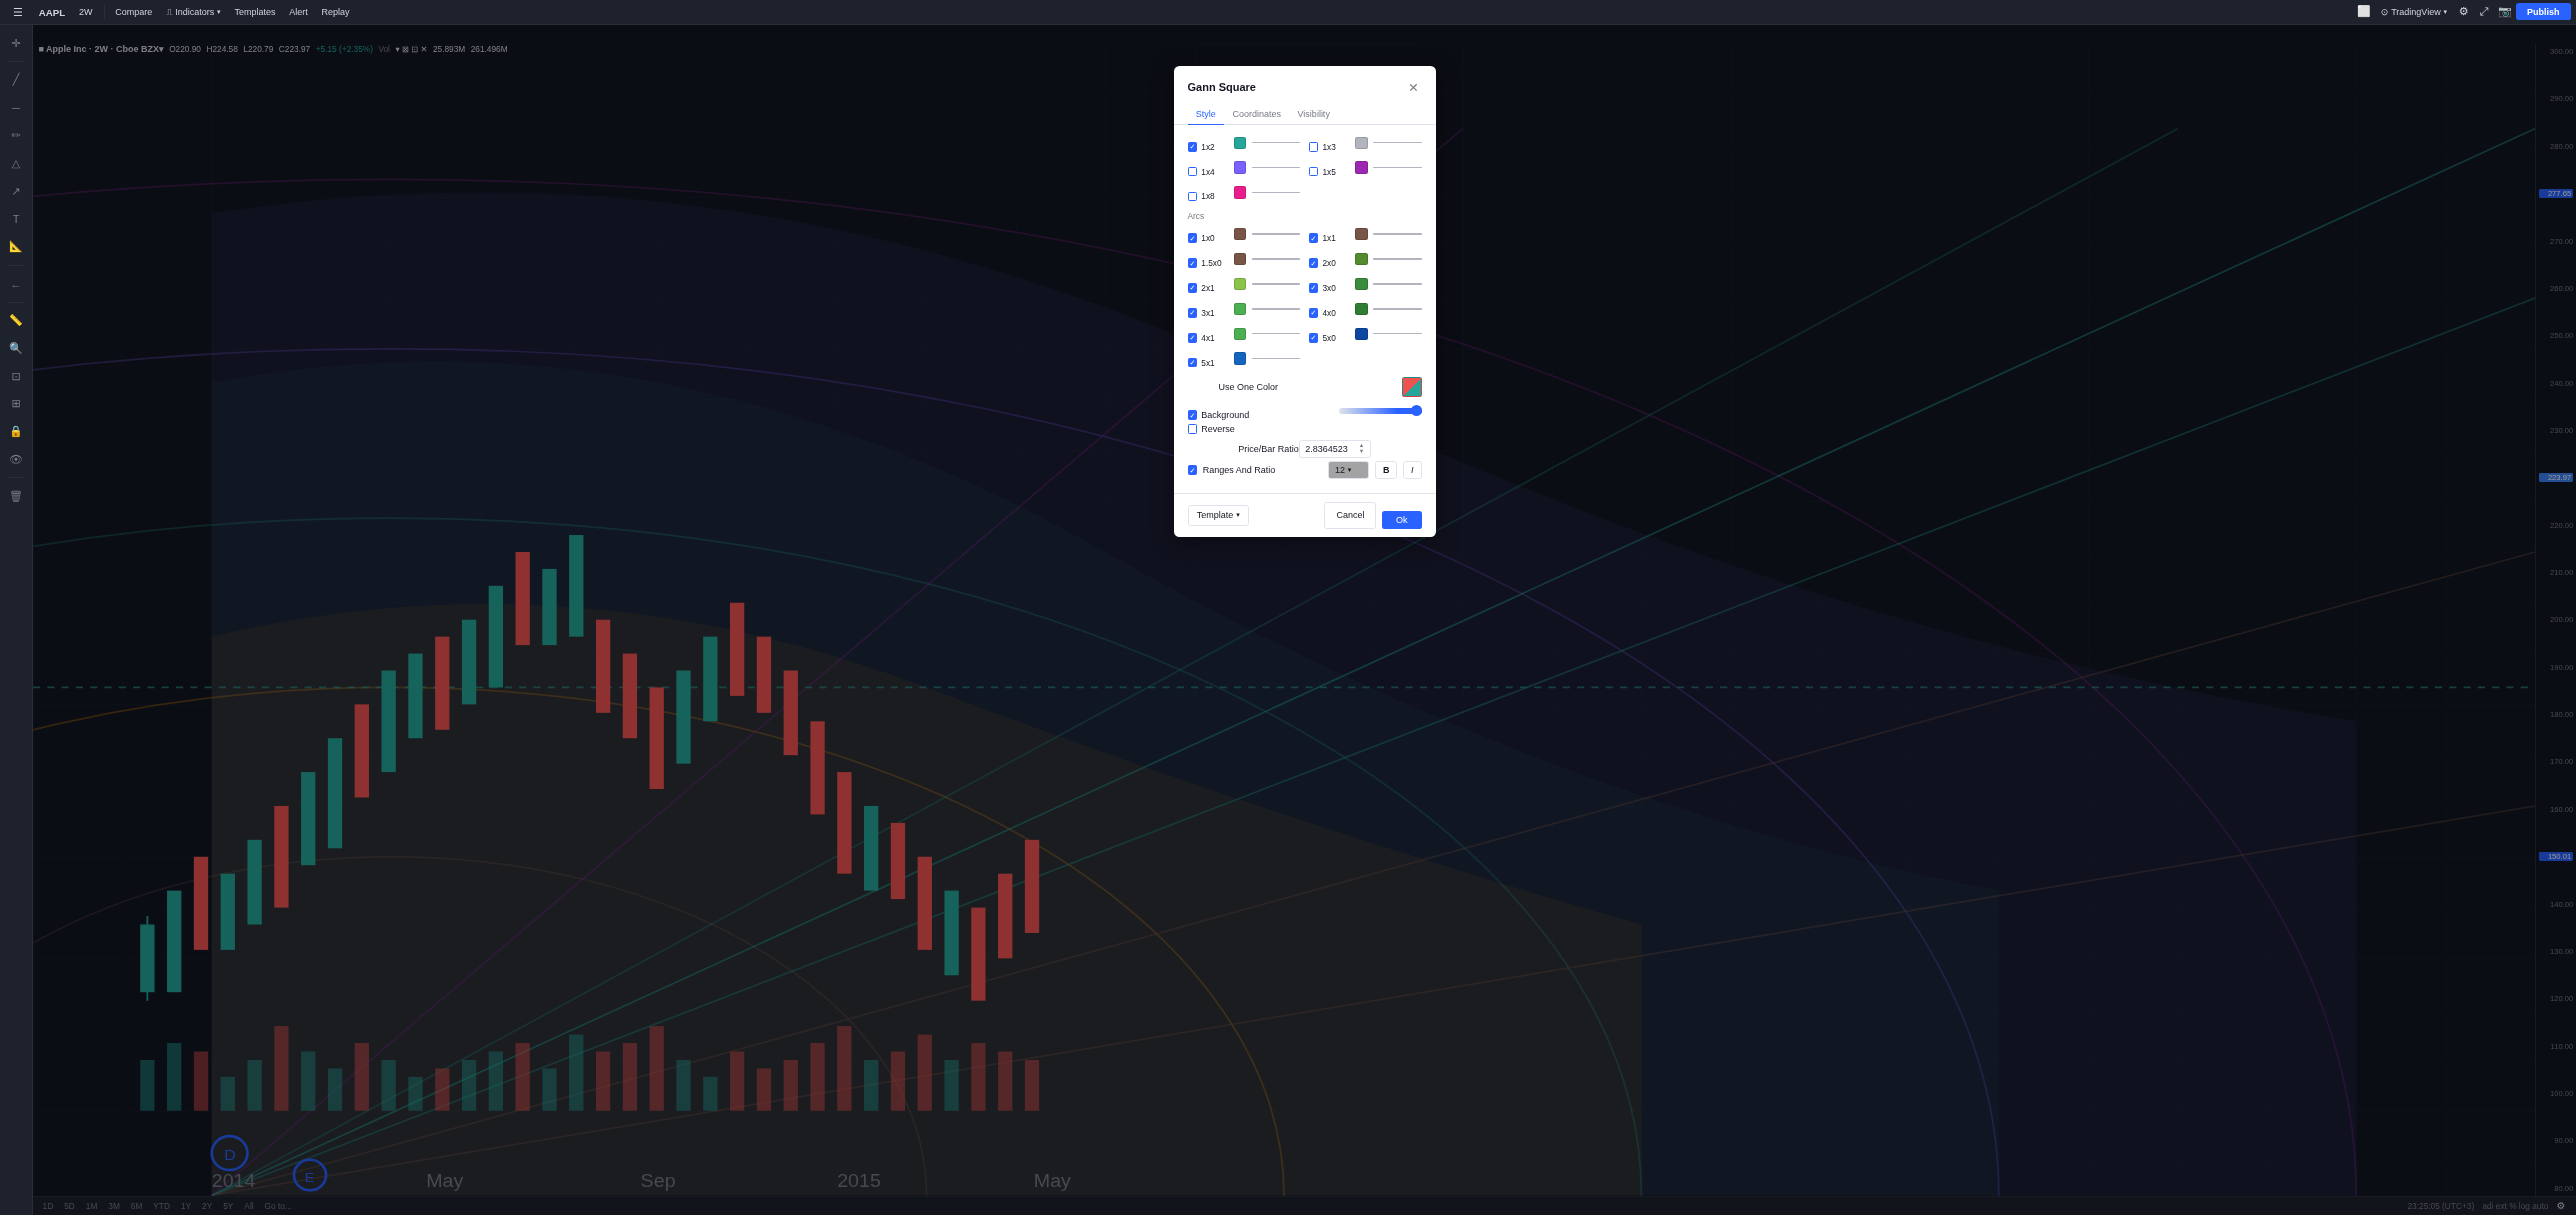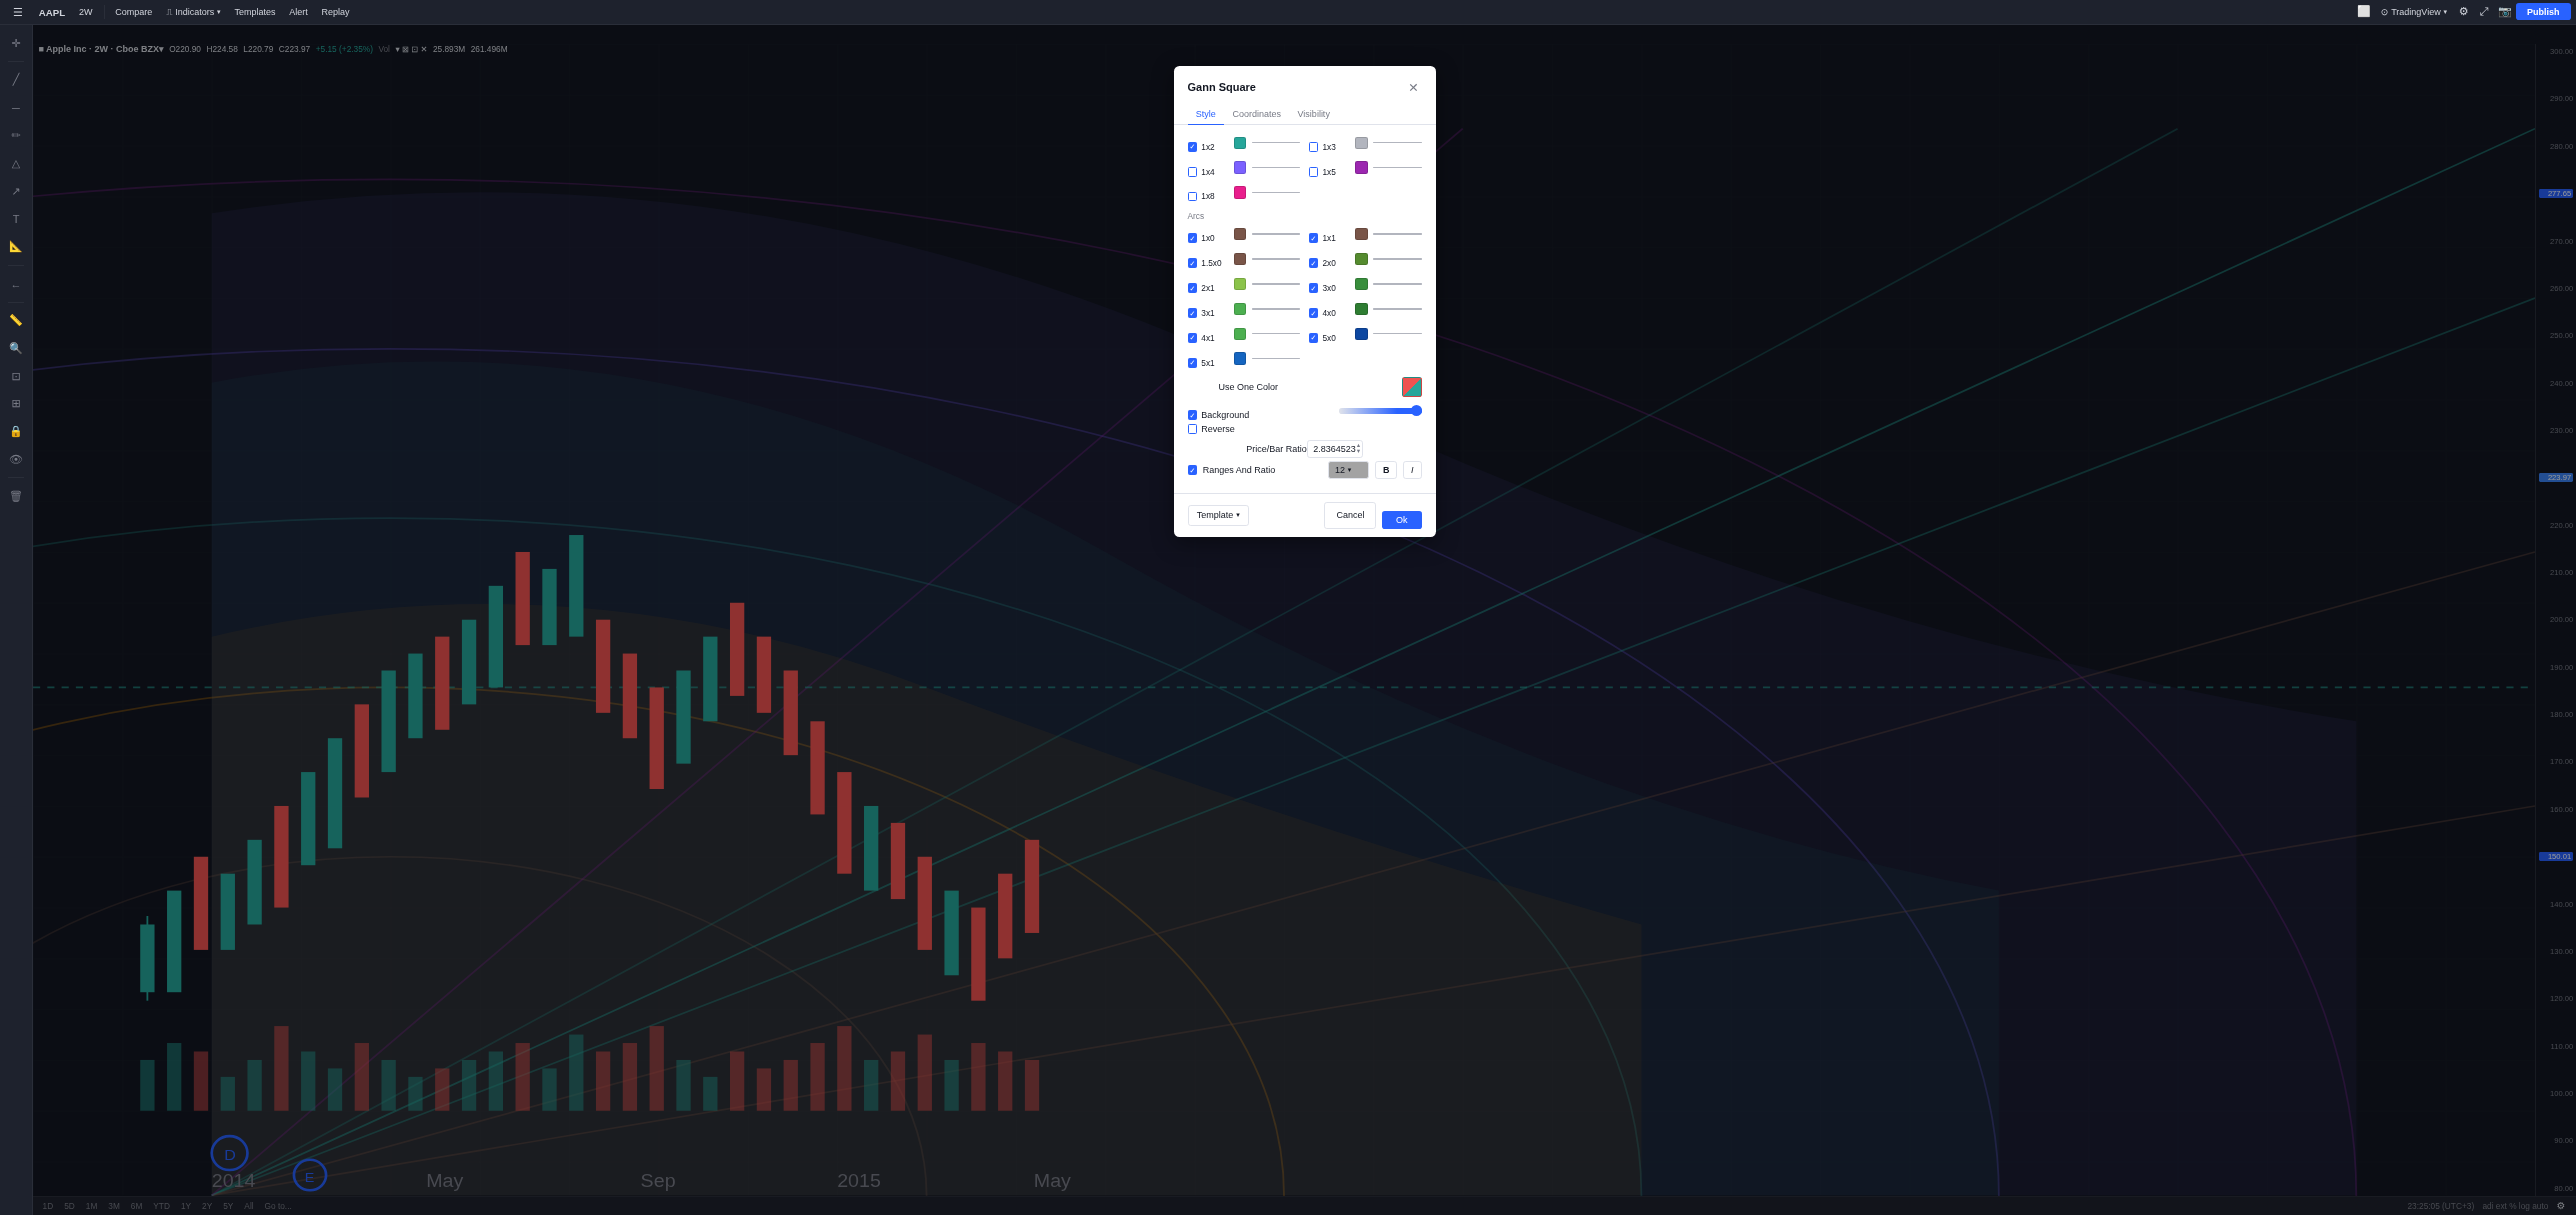--- a/index.html
+++ b/index.html
@@ -99,21 +99,21 @@
     .section-label {
       font-size: 8.3px; color: #787b86; margin: 5.5px 0 4.1px;
     }
     .style-row {
       display: flex; align-items: center; gap: 5.5px; margin-bottom: 4.1px;
     }
     .style-grid {
       display: grid; grid-template-columns: 1fr 1fr; gap: 2.8px 8.3px;
     }
     .checkbox-wrap {
-      display: flex; align-items: flex-end; gap: 4.1px; min-width: 41px; margin-top: 8px;
+      display: flex; align-items: center; gap: 4.1px; min-width: 41px; margin-top: 8px;
     }
     .cb {
       width: 9.7px; height: 9.7px; border: 1px solid #2962ff;
       border-radius: 1.4px; display: flex; align-items: center;
       justify-content: center; flex-shrink: 0; background: #fff; cursor: pointer;
     }
     .cb.checked { background: #2962ff; }
     .cb.checked::after { content: '✓'; color: #fff; font-size: 7px; line-height: 1; }
     .cb.unchecked { background: #fff; }
     .color-swatch {
@@ -148,21 +148,21 @@
       display: flex; align-items: center; gap: 4.1px; margin-bottom: 5.5px;
     }
     .field-row {
       display: flex; align-items: center; justify-content: center;
       margin-bottom: 3px;
     }
     .field-label { font-size: 9px; color: #131722; }
     .number-input {
       border: 0.7px solid #e0e3eb; border-radius: 2.8px;
       padding: 2.8px 5.5px; font-size: 9px; color: #131722;
-      width: 56px; display: flex; align-items: center; justify-content: space-between;
+      width: 72px; display: flex; align-items: center; justify-content: space-between;
       cursor: pointer; background: #fff;
     }
     .number-input-spinners { display: flex; flex-direction: column; gap: 0; }
     .spinner-btn { font-size: 5.5px; color: #787b86; cursor: pointer; line-height: 1; }
     .ranges-row {
       display: flex; align-items: center; gap: 5.5px; margin-bottom: 5.5px;
     }
     .select-box {
       border: 0.7px solid #e0e3eb; border-radius: 2.8px;
       padding: 2.8px 5.5px; font-size: 9px; color: #131722;

